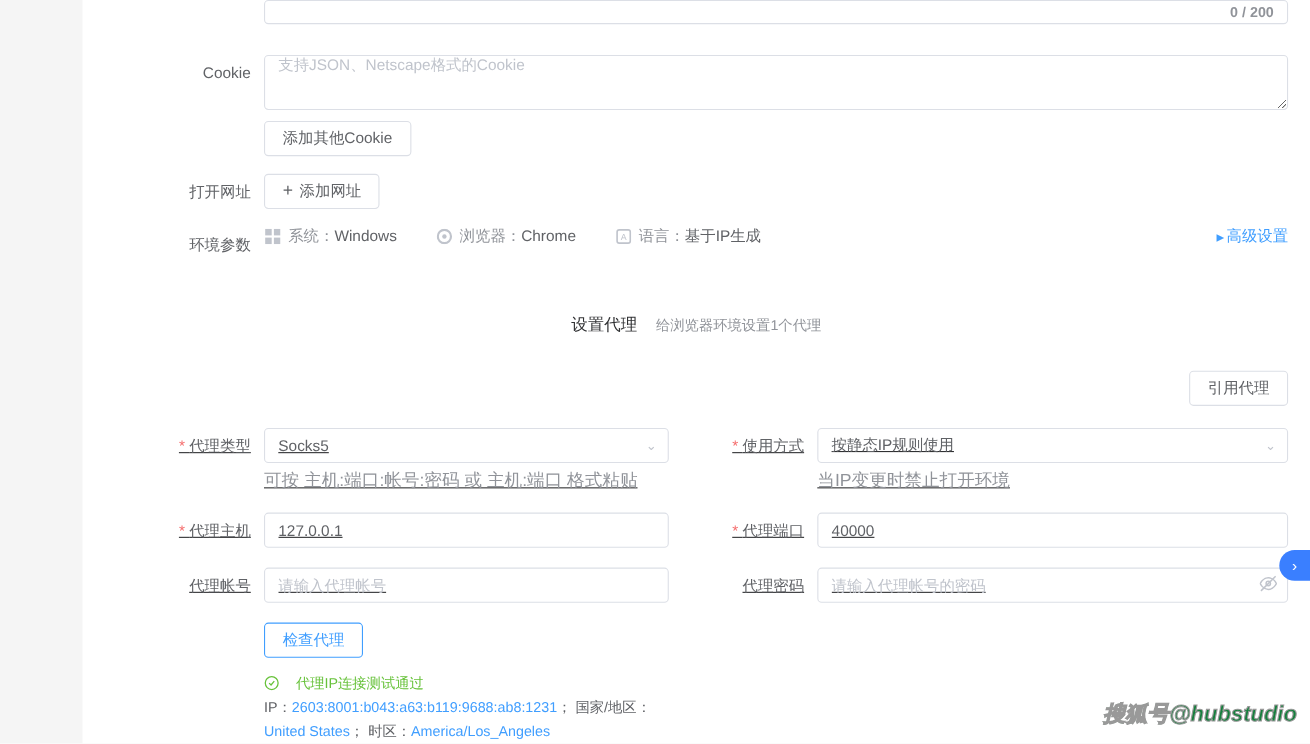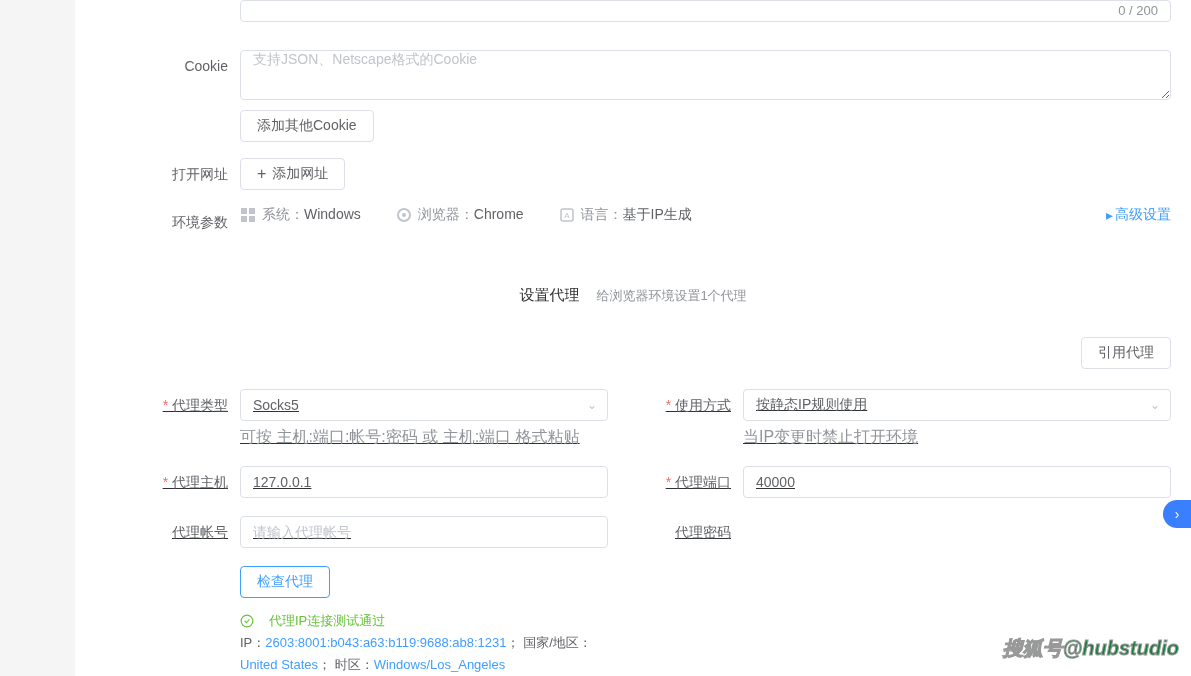--- a/index.html
+++ b/index.html
@@ -203,20 +203,21 @@
       right: 10px;
       top: 50%;
       transform: translateY(-50%);
       color: #c0c4cc;
       cursor: pointer;
     }
     .plus { font-size: 16px; font-weight: 300; }
     .spacer-top {
       position: relative;
       margin-bottom: 18px;
+      font-weight: bold;
     }
     .first-textarea-wrap {
       position: relative;
       border: 1px solid #dcdfe6;
       border-radius: 4px;
       background: #fff;
     }
     .watermark {
       position: absolute;
       right: 12px;
@@ -366,20 +367,30 @@
 
   <div class="two-col" style="margin-top:18px;">
     <div class="half">
       <div class="label-col">代理帐号</div>
       <div class="control-col">
         <input class="input" placeholder="请输入代理帐号" style="">
       </div>
     </div>
     <div class="half right">
       <div class="label-col">代理密码</div>
+      <div class="control-col input-eye">
+        <input class="input" type="password" placeholder="请输入代理帐号的密码" style="">
+        <span class="eye-icon">
+          <svg width="16" height="16" viewBox="0 0 24 24" fill="none" stroke="#c0c4cc" stroke-width="2">
+              <path d="M1 12s4-8 11-8 11 8 11 8-4 8-11 8-11-8-11-8z"></path>
+              <circle cx="12" cy="12" r="3"></circle>
+              <line x1="2" y1="22" x2="22" y2="2"></line>
+            </svg>
+        </span>
+      </div>
     </div>
   </div>
 
   <div class="form-row" style="margin-top:18px;">
     <div class="label-col"></div>
     <div class="control-col">
       <div>
         <button class="btn btn-primary-outline">检查代理</button>
       </div>
       <div class="check-result">
@@ -387,21 +398,21 @@
           <svg width="14" height="14" viewBox="0 0 24 24" fill="none" stroke="#67c23a" stroke-width="2">
               <circle cx="12" cy="12" r="10"></circle>
               <path d="M8 12l3 3 5-6"></path>
             </svg>
           <span>代理IP连接测试通过</span>
         </div>
         <div>
           <span class="check-meta">IP：</span><span class="check-ip">2603:8001:b043:a63:b119:9688:ab8:1231</span><span class="check-meta">；  </span><span class="check-meta">国家/地区：</span>
         </div>
         <div>
-          <span class="check-ip">United States</span><span class="check-meta">；  </span><span class="check-meta">时区：</span><span class="check-tz">Windows/Los_Angeles</span>
+          <span class="check-ip">United States</span><span class="check-meta">；  </span><span class="check-meta">时区：</span><span class="check-tz">America/Los_Angeles</span>
         </div>
       </div>
     </div>
   </div>
 
 </div>
 
 <div class="side-handle">
   <span>›</span>
 </div>

